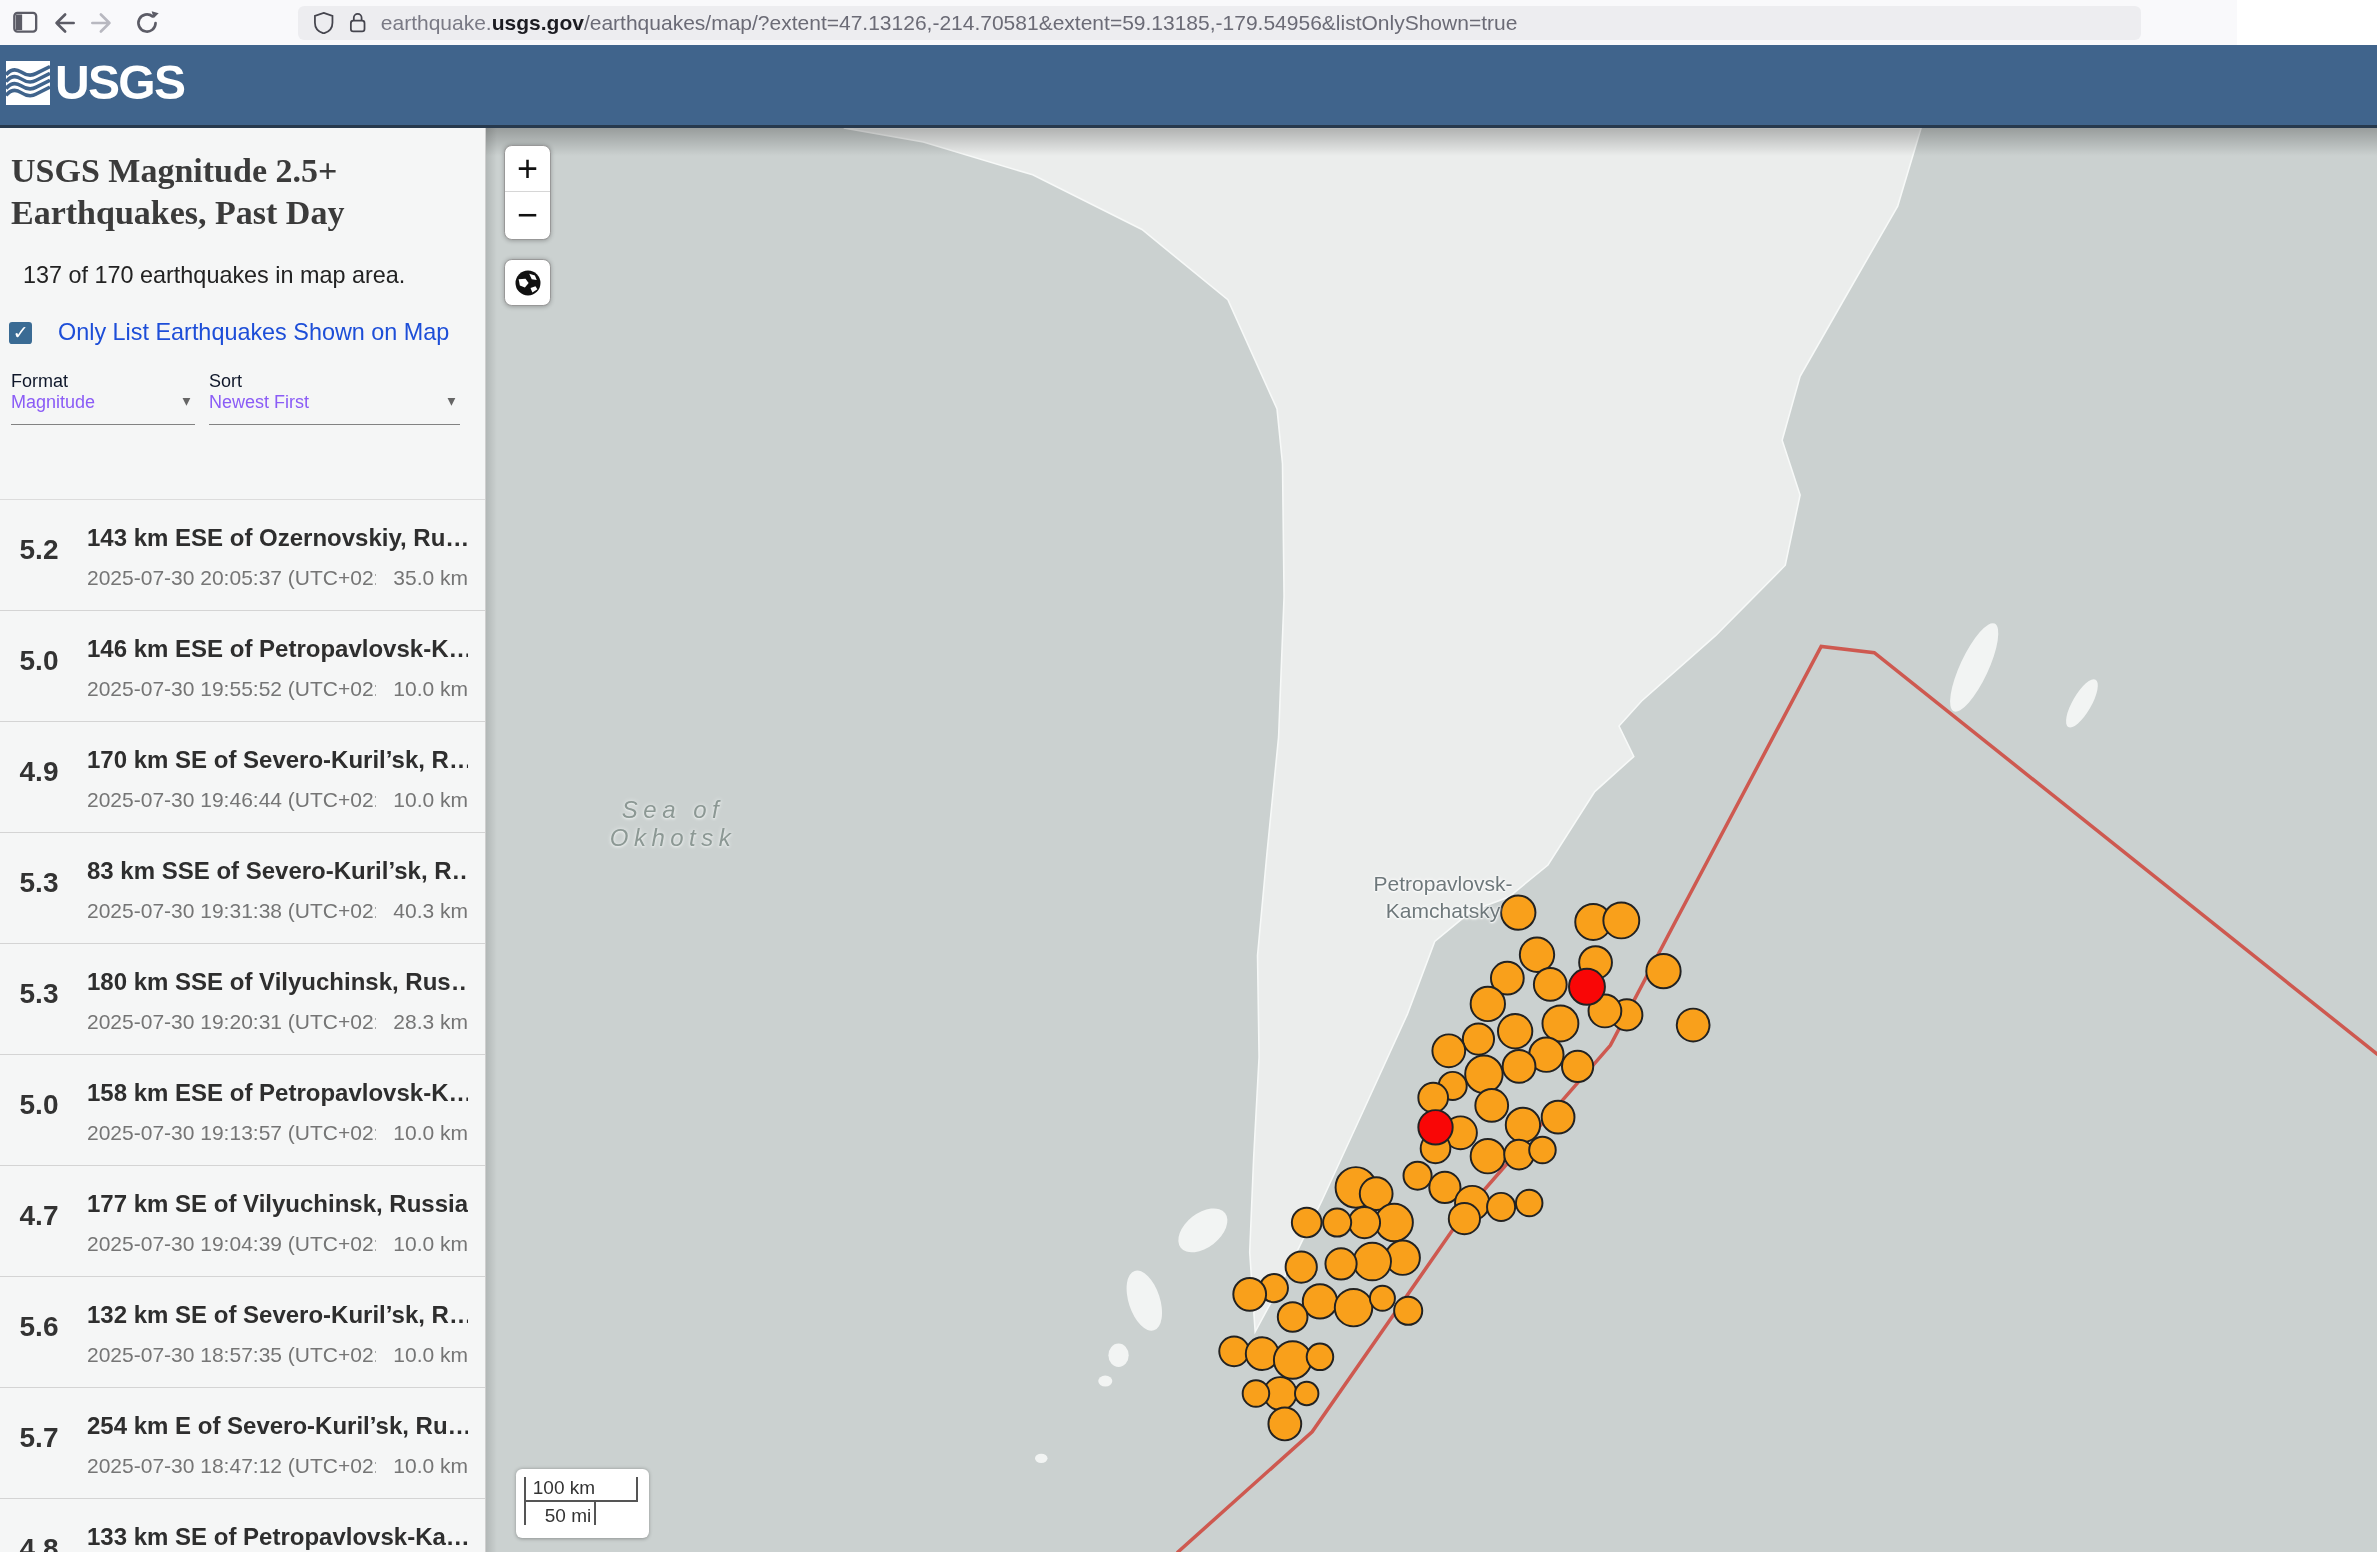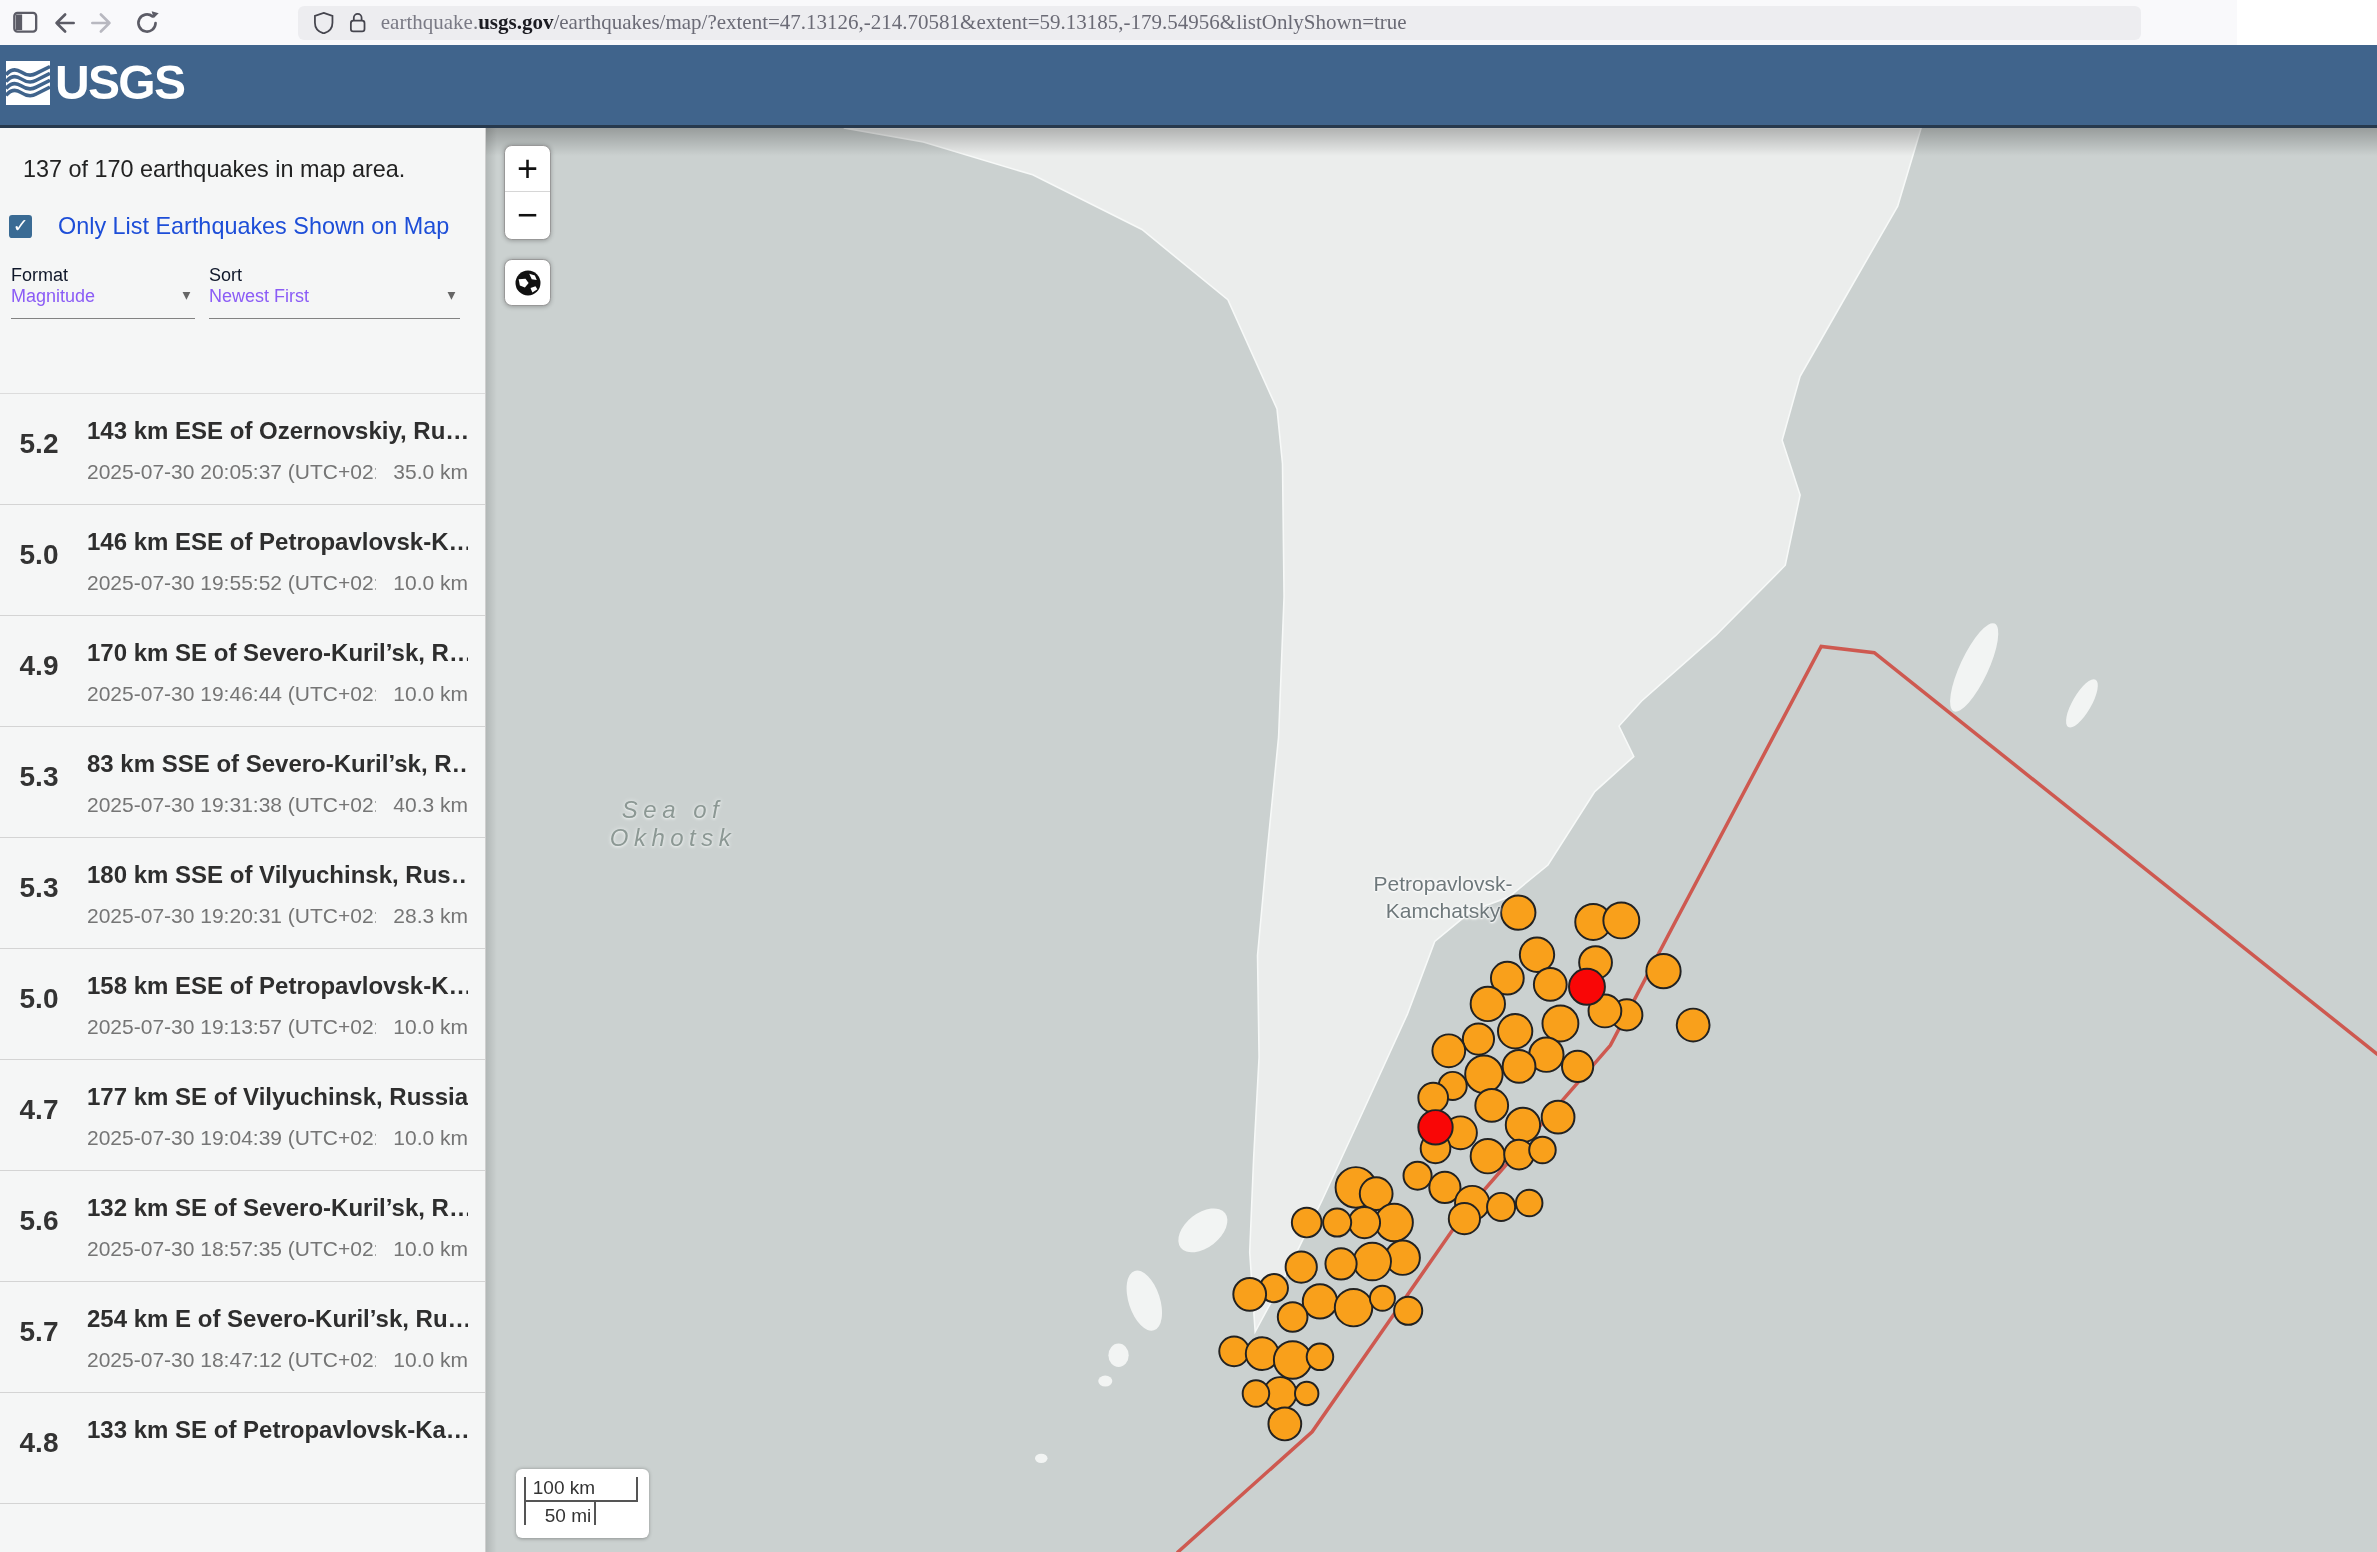--- a/index.html
+++ b/index.html
@@ -1,20 +1,20 @@
 <!DOCTYPE html>
 <html style="font-size:12.5px"><head>
 <meta charset="utf-8">
 <style>
   html,body{margin:0;padding:0;}
   body{font-family:"Liberation Sans",sans-serif;background:#ffffff;}
   #app{position:relative;width:2377px;height:1552px;overflow:hidden;background:#fff;}
 
   
-  .chrome{position:absolute;left:0;top:0;width:2237px;height:45px;background:#f9f9fb;border-bottom:1.6px solid #d8d8de;font-family:Liberation Serif, serif;}
+  .chrome{position:absolute;left:0;top:0;width:2237px;height:45px;background:#f9f9fb;border-bottom:1.6px solid #d8d8de;}
   .chrome .nav-ico{position:absolute;top:0;height:45px;display:flex;align-items:center;justify-content:center;}
   .url-pill{position:absolute;left:298px;top:5.5px;width:1843px;height:34px;background:#ededf0;border-radius:6.2px;display:flex;align-items:center;}
   .url-pill svg{flex:0 0 auto;}
   .url-text{font-size:21px;color:#6b6b76;white-space:nowrap;overflow:hidden;margin-left:11px;}
   .url-text .pre{color:#7a7a85;}
   .url-text .host{color:#1c1c22;font-weight:700;}
 
   
   .usgs-header{position:absolute;left:0;top:45px;width:2377px;height:83px;background:#40648c;border-bottom:3.9px solid #27394d;box-sizing:border-box;}
   .logo-wrap{position:absolute;left:6.2px;top:15.6px;display:flex;align-items:flex-end;}
@@ -106,20 +106,21 @@
           <path d="M0 15 Q5 9 11 13 T22 14 L32 9" fill="none" stroke="#40648c" stroke-width="2.6"></path>
           <path d="M0 20 Q5 14 11 18 T22 19 L32 14" fill="none" stroke="#40648c" stroke-width="2.6"></path>
           <path d="M0 25 Q5 19 11 23 T22 24 L32 19" fill="none" stroke="#40648c" stroke-width="2.6"></path>
         </svg>
       </div>
       <div class="logo-text">USGS</div>
     </div>
   </div>
 
   <div class="sidebar">
+    <div class="sb-title">USGS Magnitude 2.5+ Earthquakes, Past Day</div>
     <div class="sb-count">137 of 170 earthquakes in map area.</div>
     <div class="sb-check">
       <div class="checkbox">✓</div>
       <label>Only List Earthquakes Shown on Map</label>
     </div>
     <div class="controls">
       <div class="ctl format">
         <div class="lab">Format</div>
         <div class="field">
           <div class="val">Magnitude</div>

